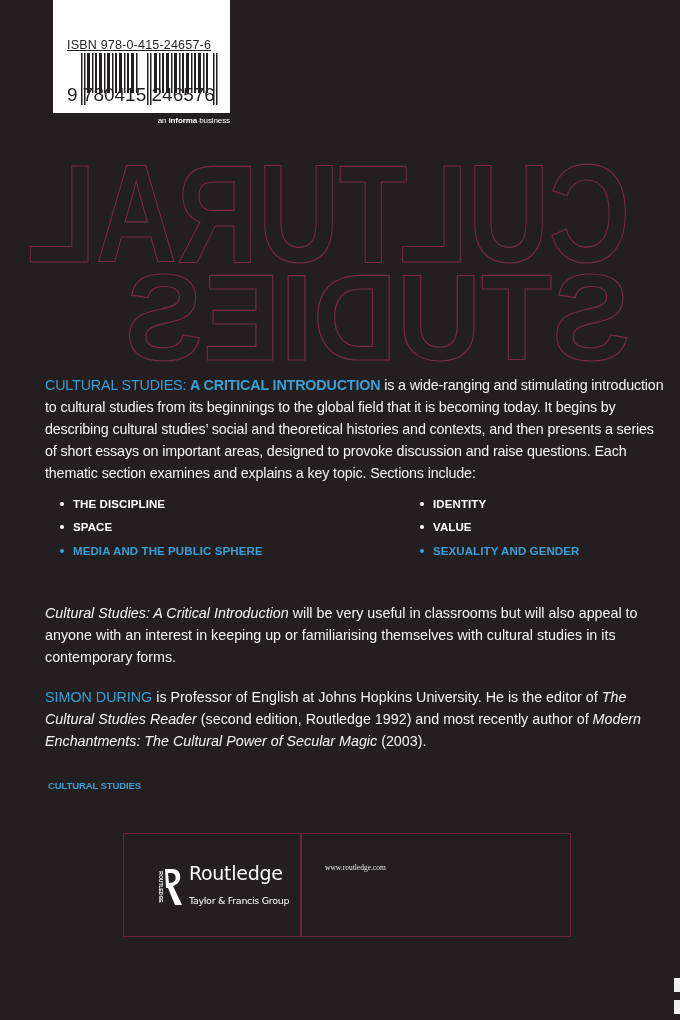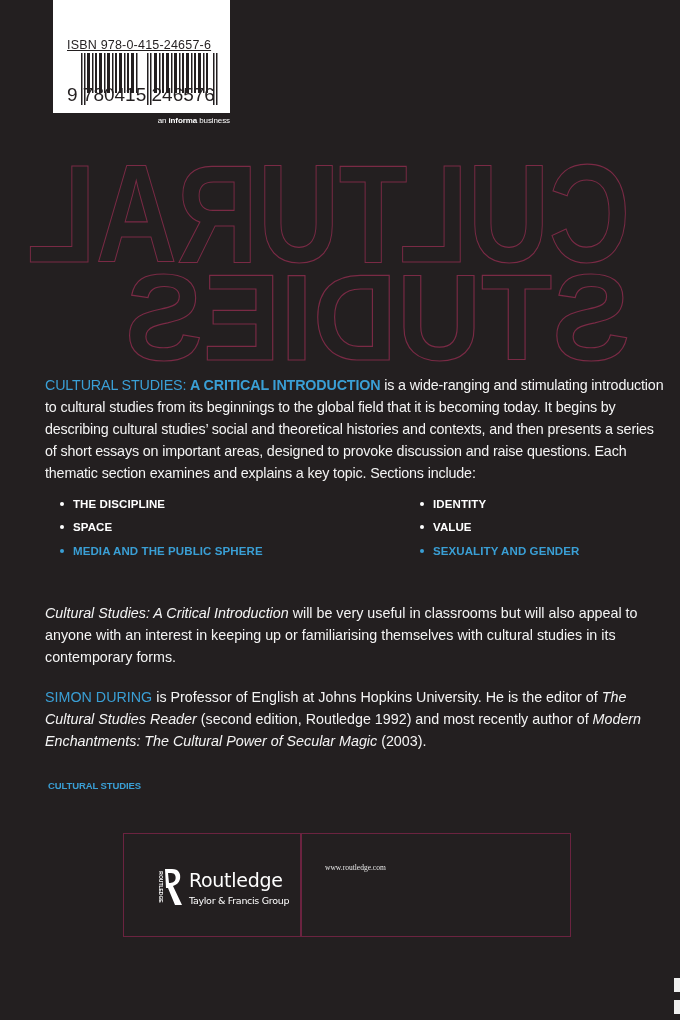--- a/index.html
+++ b/index.html
@@ -68,21 +68,21 @@
   }
   .footer-divider {
     position: absolute; left: 300px; top: 833px; width: 2px; height: 104px; background: #6b2340;
   }
   .routledge-logo {
     position: absolute; left: 157px; top: 866px; height: 40px; display: flex; align-items: flex-end;
   }
   .logo-mark { width: 26px; height: 38px; position: relative; margin-right: 6px; }
   .logo-text { display: flex; flex-direction: column; }
   .logo-name { font-size: 19px; line-height: 20px; color: #fff; font-family: "DejaVu Sans", sans-serif; letter-spacing: -0.3px; }
-  .logo-sub { font-size: 9.5px; color: #fff; font-family: "DejaVu Sans", sans-serif; letter-spacing: -0.3px; margin-top: 5px; }
+  .logo-sub { font-size: 9.5px; color: #fff; font-family: "DejaVu Sans", sans-serif; letter-spacing: -0.3px; margin-top: 12px; }
   .url {
     position: absolute; left: 325px; top: 863px; font-size: 7.5px; color: #e6e6e6;
     font-family: Liberation Serif, serif;
   }
   .edge-mark { position: absolute; left: 674px; width: 6px; background: #f0f0f0; }
 </style>
 </head>
 <body>
 
 <div class="barcode-panel">

